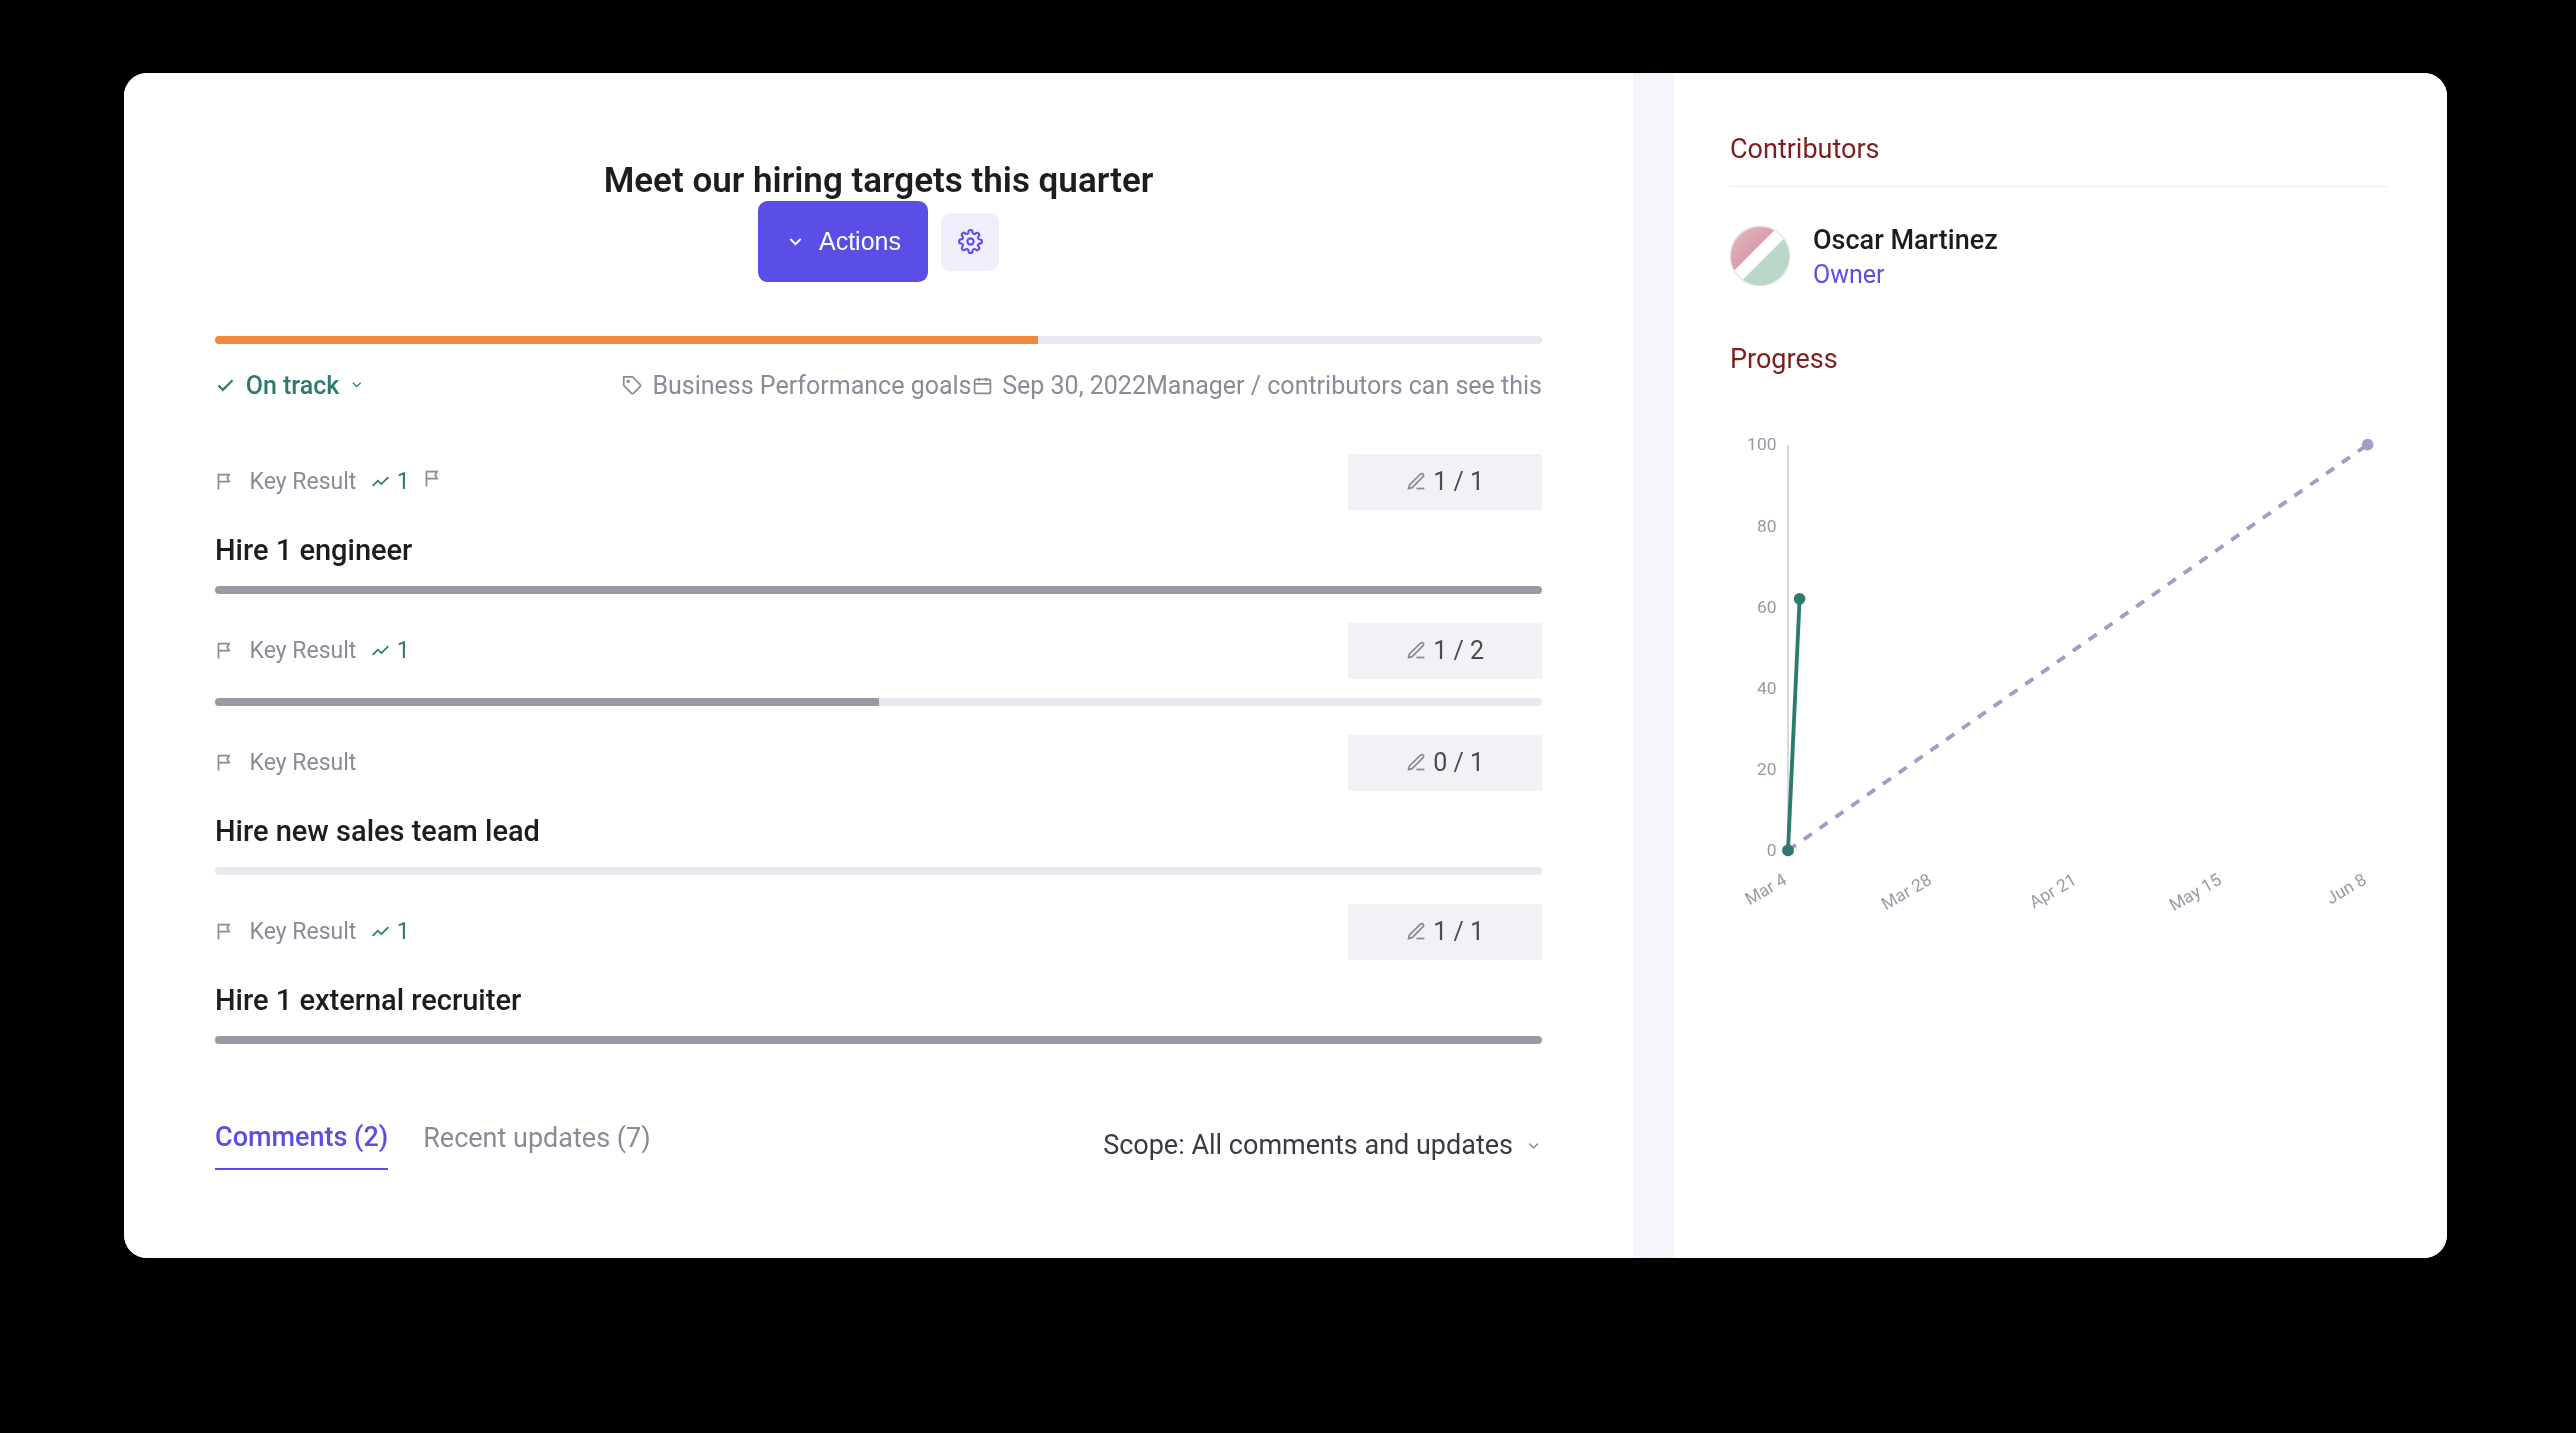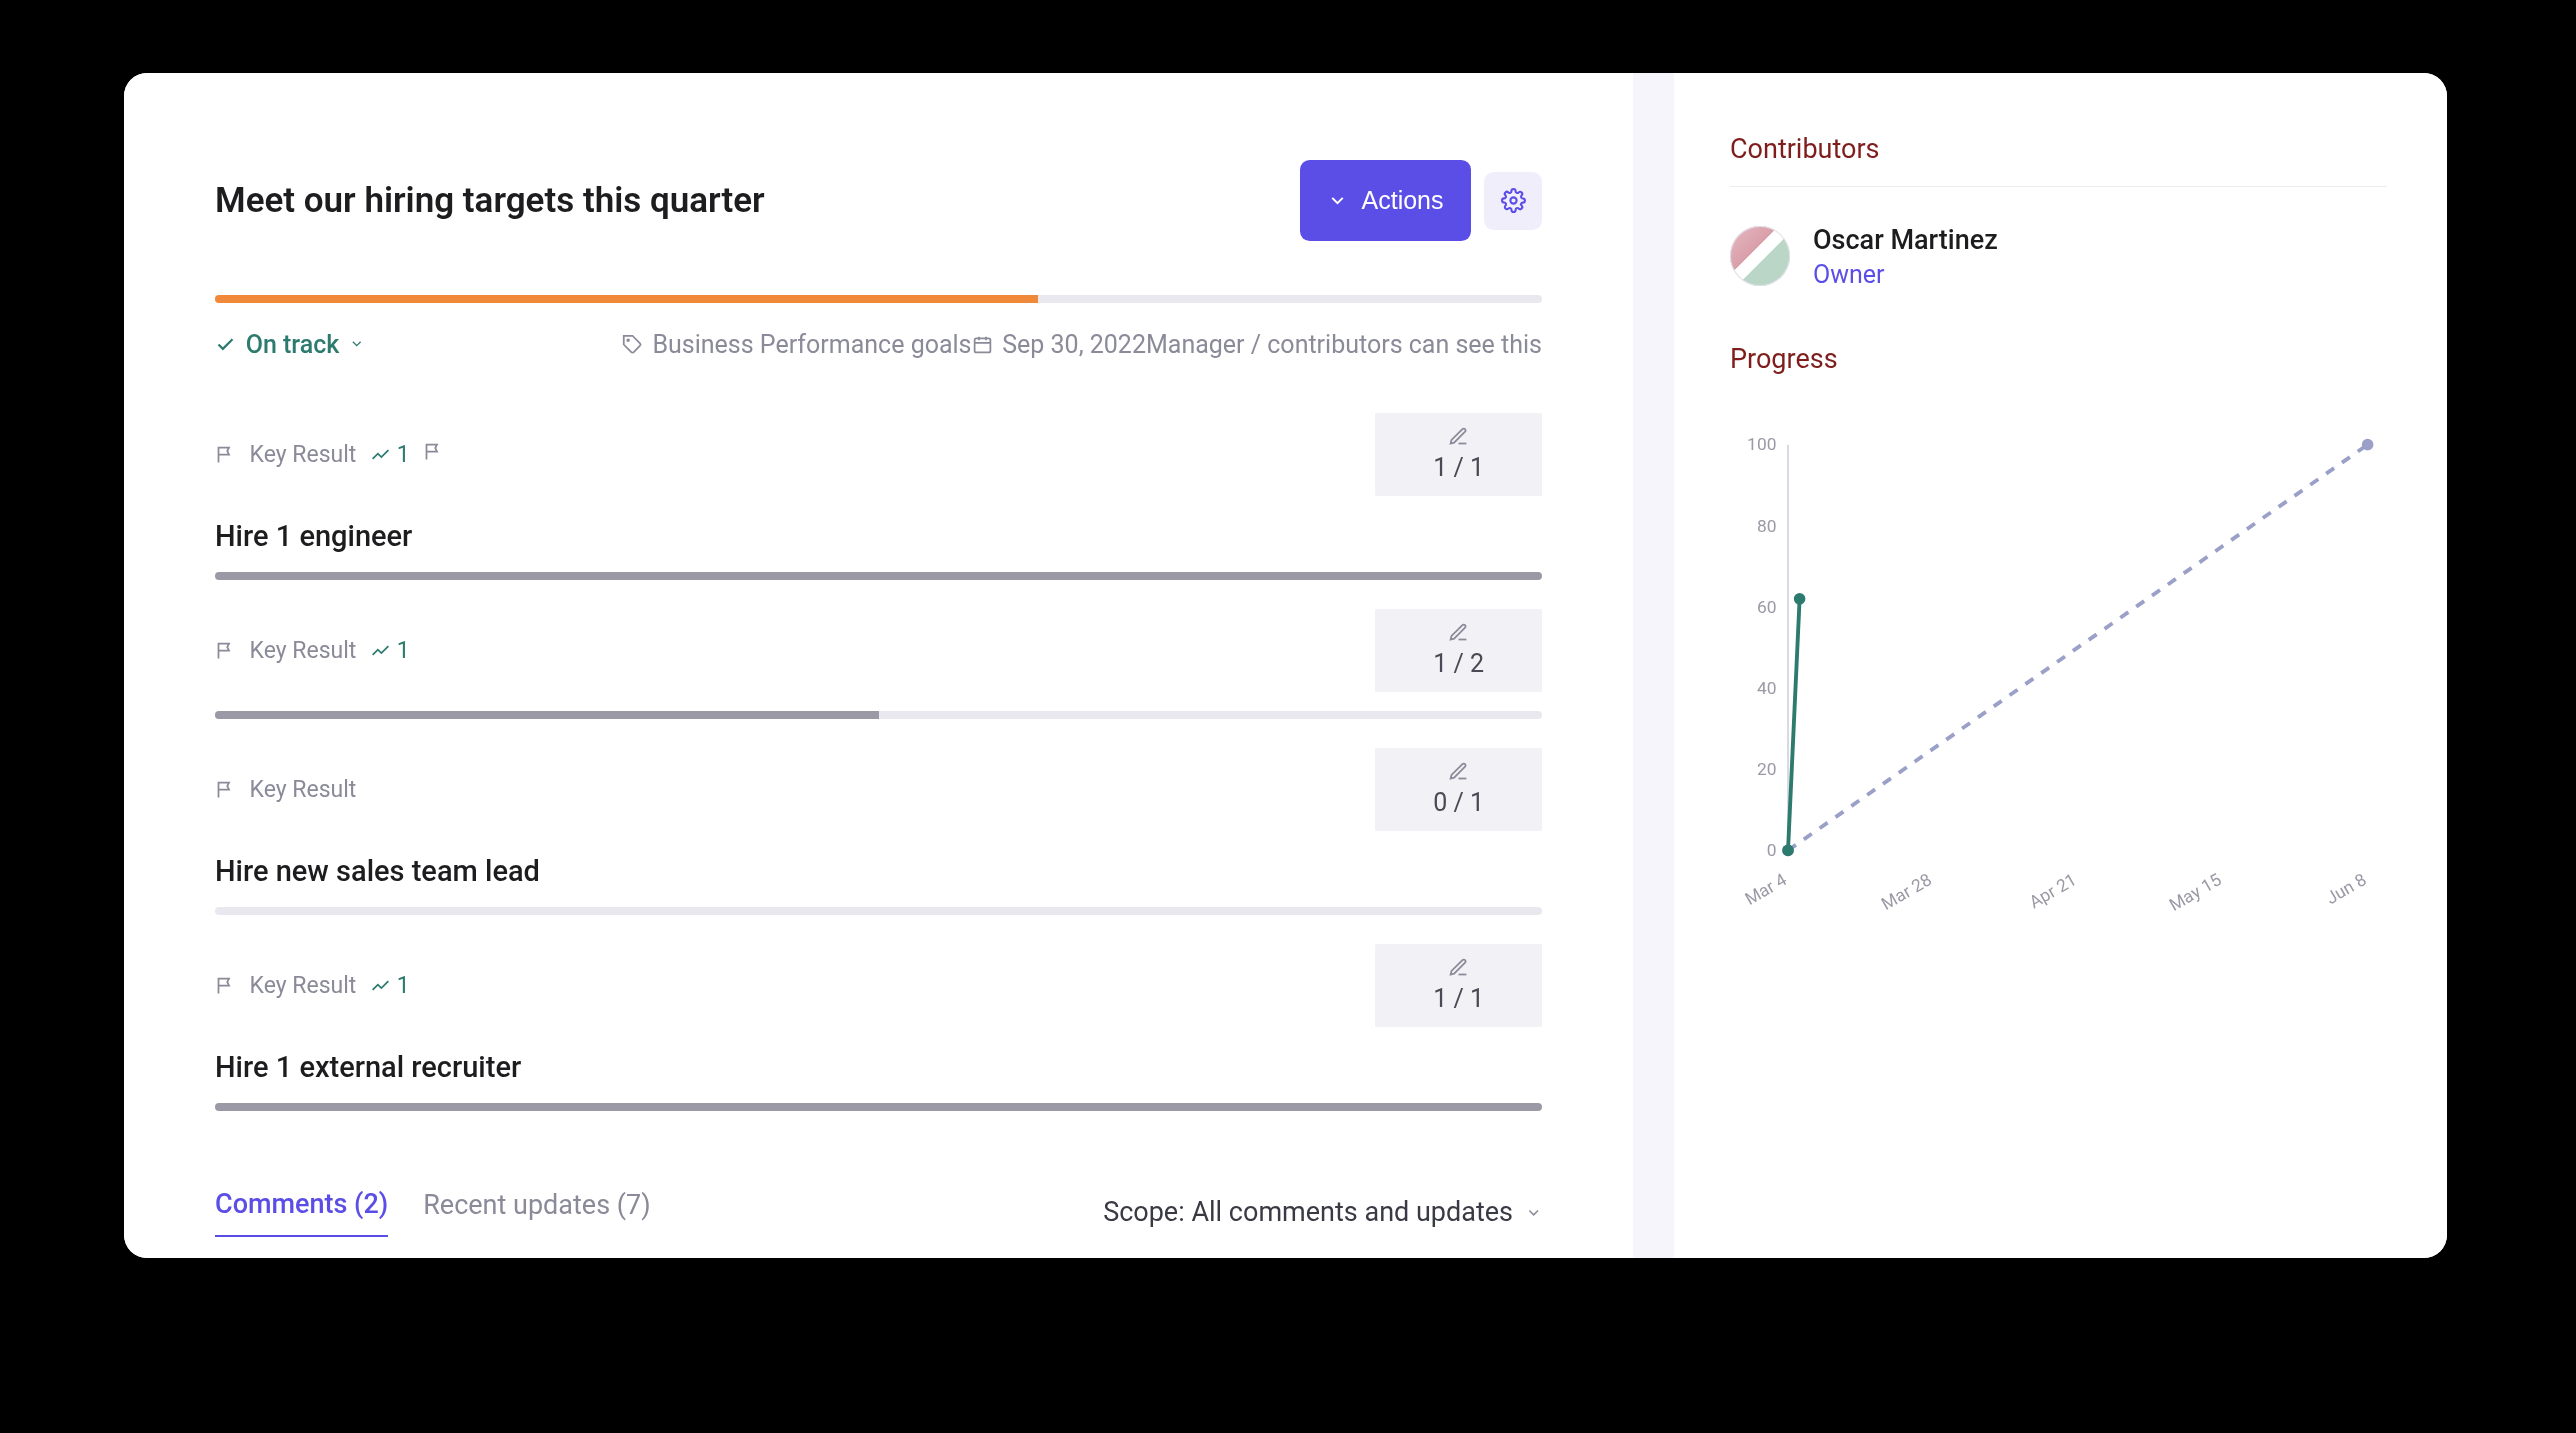--- a/index.html
+++ b/index.html
@@ -30,20 +30,21 @@
     width: 1509px;
     height: 1185px;
     background: #fff;
     border-radius: 23px 0 0 23px;
     padding: 87px 91px 0 91px;
   }
   .header-row {
     display: flex;
     align-items: center;
     justify-content: space-between;
+    flex-direction: column;
   }
   .title {
     font-size: 35px;
     font-weight: 600;
     color: #1d1d1f;
   }
   .header-actions { display: flex; gap: 13.5px; align-items: center; }
   .btn-primary {
     background: #5b4ee6;
     color: #fff;
@@ -126,21 +127,20 @@
   .kr-progress-pill {
     background:#f2f1f6;
     border-radius: 1px;
     padding: 13.5px 58px;
     display:flex;
     align-items:center;
     gap:6px;
     font-size:25px;
     color:#4a4a55;
     cursor:pointer;
-    flex-direction:column;
   }
   .kr-progress-pill svg { width:21px; height:21px; }
 
   
   .tabs-row {
     display:flex;
     align-items:center;
     margin-top: 48px;
     gap: 35px;
     font-size: 27px;

